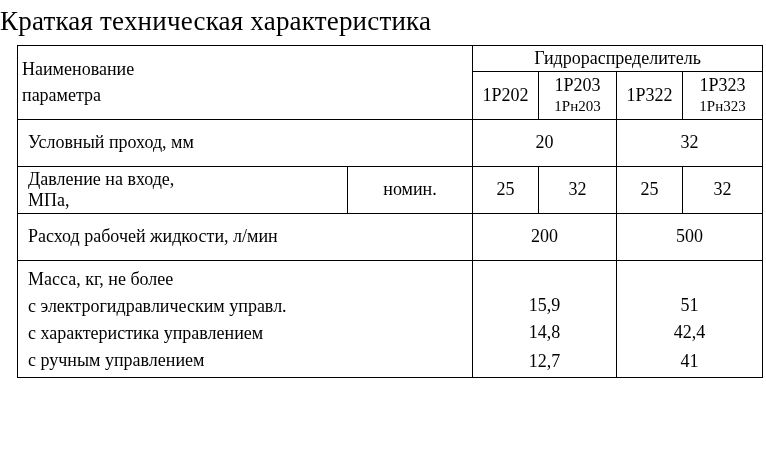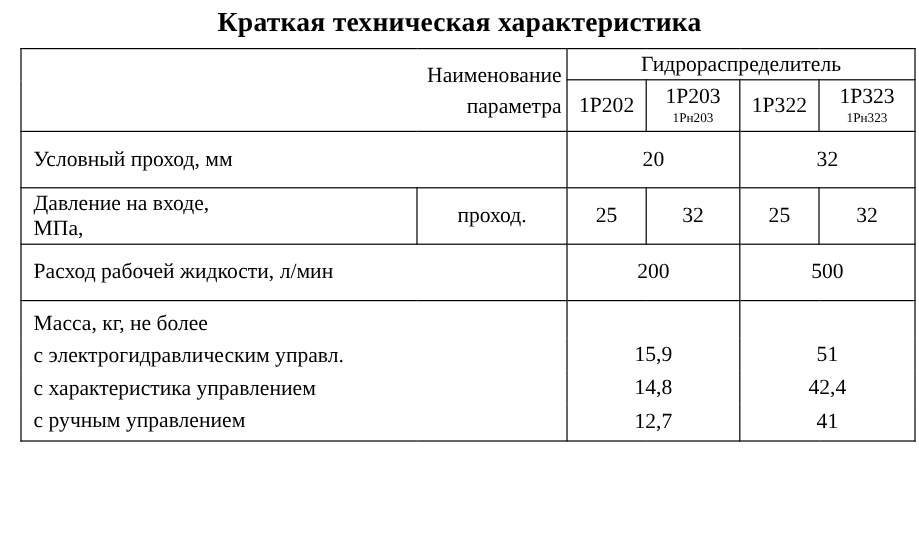--- a/index.html
+++ b/index.html
@@ -14,23 +14,22 @@
     color: #000000;
     overflow: hidden;
   }
   .page {
     position: relative;
     width: 766px;
     height: 456px;
     box-sizing: border-box;
   }
   .title {
-    text-align: center;
-    font-weight: bold;
-    font-size: 23px;
+    font-weight: normal;
+    font-size: 27px;
     font-family: "Liberation Serif", serif;
     padding-top: 6px;
     padding-bottom: 6px;
     letter-spacing: 0.2px;
   }
   table.spec {
     border-collapse: collapse;
     margin-left: 17px;
     margin-top: 2px;
     width: 732px;
@@ -39,35 +38,35 @@
   table.spec td {
     border: 1px solid #000000;
     font-size: 18px;
     font-family: "Liberation Serif", serif;
     padding: 2px 4px;
     vertical-align: middle;
   }
   .c-center { text-align: center; }
   .c-left { text-align: left; padding-left: 10px !important; }
   .hdr-name {
-    text-align: right;
+    text-align: left;
     font-size: 19px;
     line-height: 1.45;
   }
   .hdr-group {
     text-align: center;
     font-size: 19px;
   }
   .hdr-sub {
     text-align: center;
     font-size: 17px;
     line-height: 1.3;
   }
   .small-sub {
-    font-size: 11px;
+    font-size: 15px;
     display: block;
   }
   .row-tall td { height: 42px; }
   .nowrap { white-space: nowrap; margin-top: 32px; }
 </style>
 </head>
 <body>
 
 <div class="page">
 
@@ -113,21 +112,21 @@
         <td class="c-left" colspan="2">Условный проход, мм</td>
         <td class="c-center" colspan="2">20</td>
         <td class="c-center" colspan="2">32</td>
       </tr>
 
       <tr class="row-tall">
         <td class="c-left">
           <span>Давление на входе,</span><br>
           <span>МПа,</span>
         </td>
-        <td class="c-center">проход.</td>
+        <td class="c-center">номин.</td>
         <td class="c-center">25</td>
         <td class="c-center">32</td>
         <td class="c-center">25</td>
         <td class="c-center">32</td>
       </tr>
 
       <tr class="row-tall">
         <td class="c-left" colspan="2">Расход рабочей жидкости, л/мин</td>
         <td class="c-center" colspan="2">200</td>
         <td class="c-center" colspan="2">500</td>

